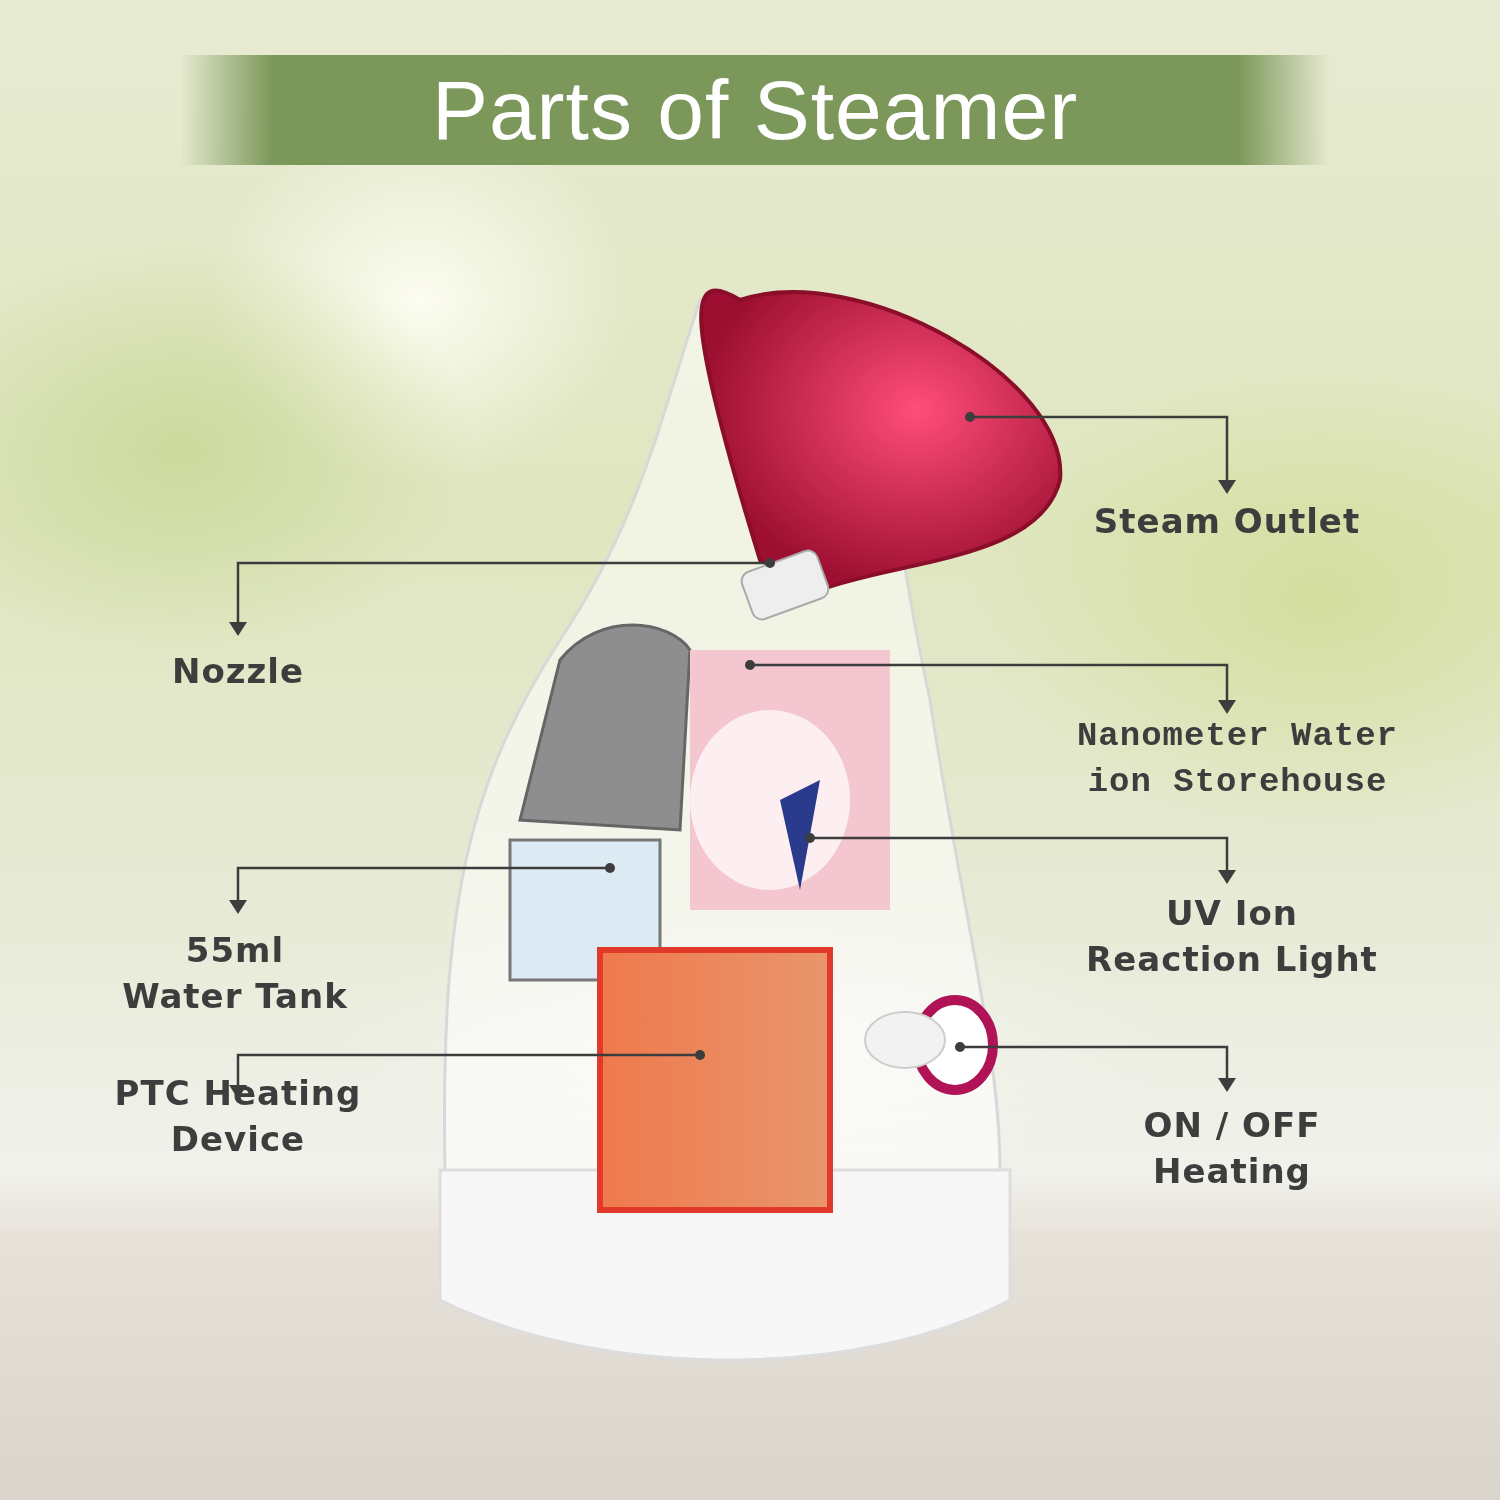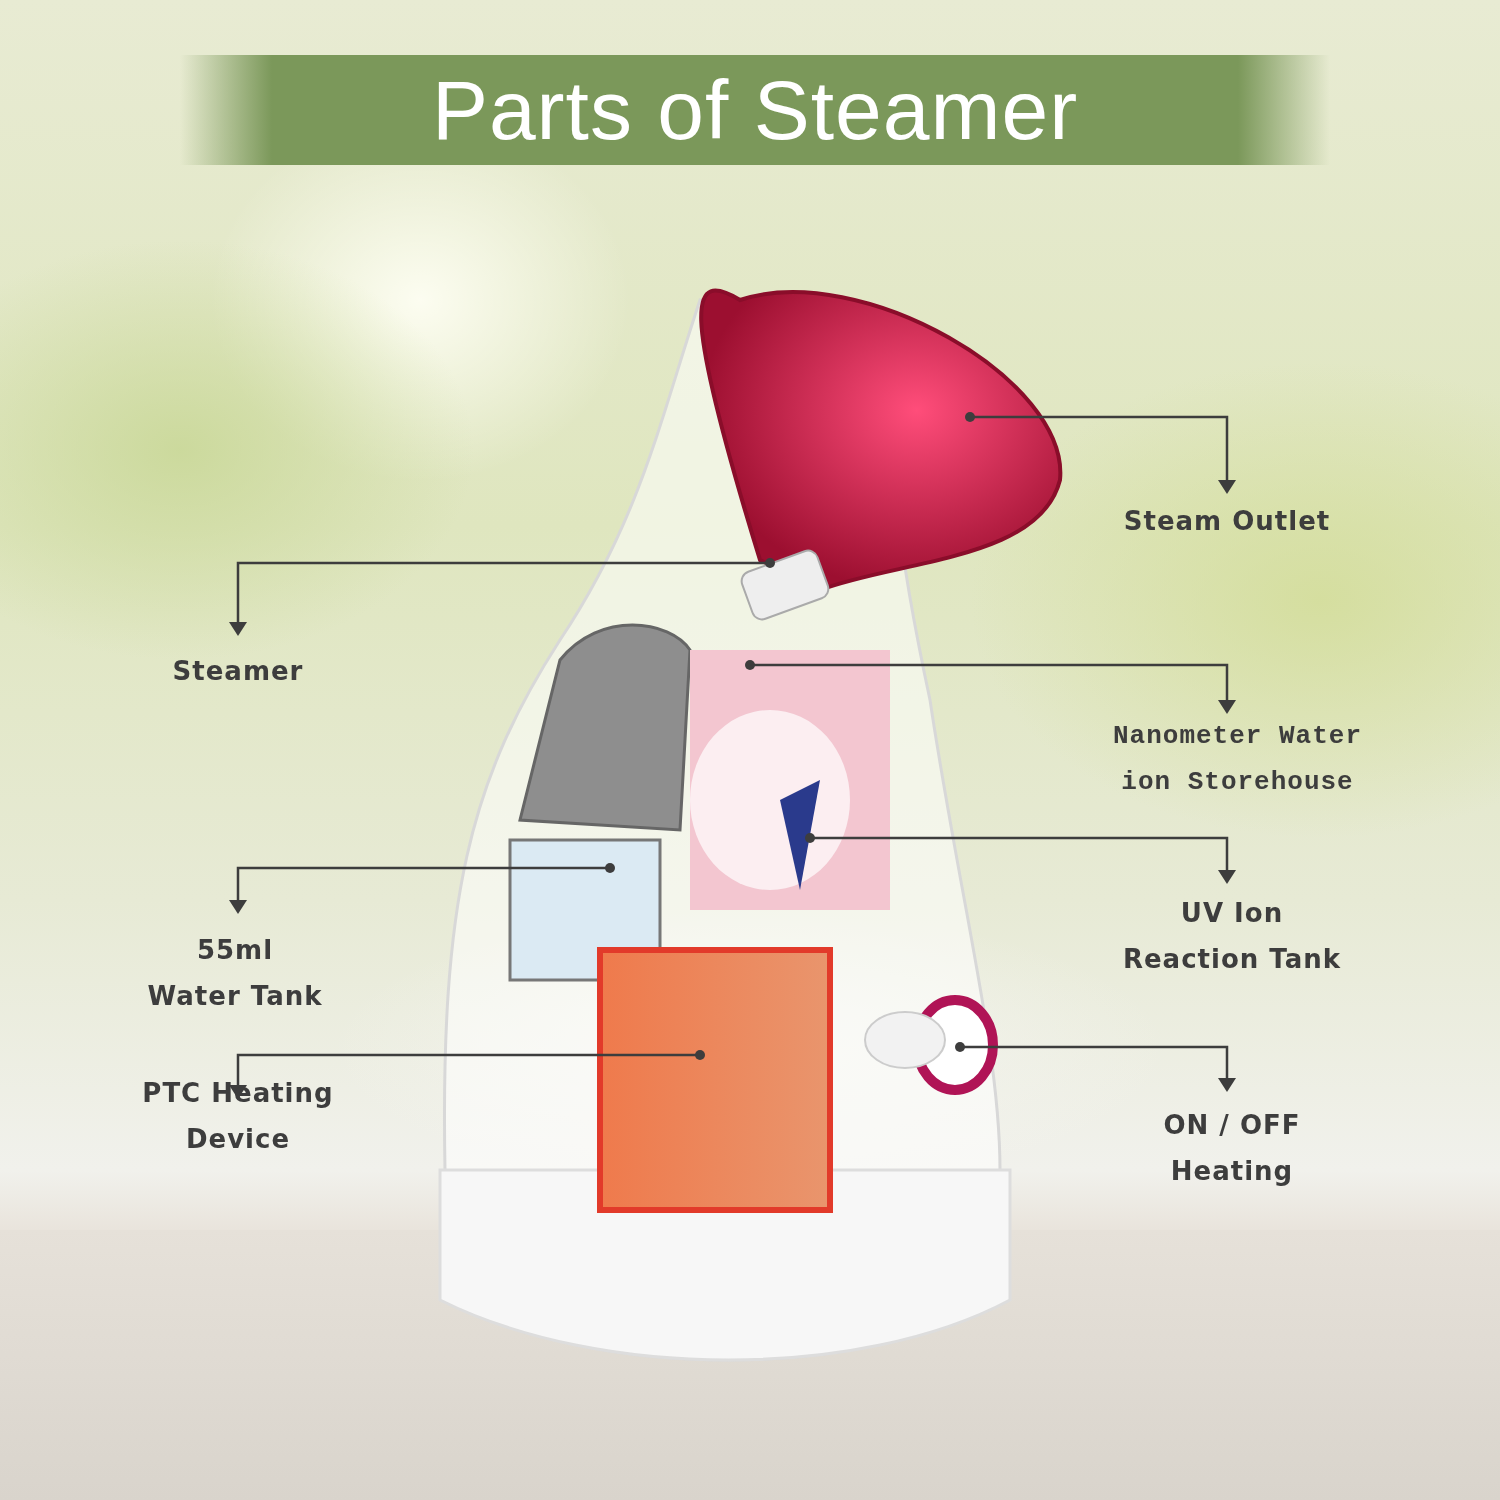--- a/index.html
+++ b/index.html
@@ -13,21 +13,21 @@
       radial-gradient(ellipse 600px 200px at 750px 1050px, rgba(245,245,240,0.9), transparent 70%),
       linear-gradient(180deg, #e8ebd3 0%, #dfe6bf 35%, #e7ead5 60%, #f1f1ec 78%, #e9e4dc 82%, #ded9d1 100%);
   }
   .table { position:absolute; left:0; right:0; top:1230px; bottom:0;
     background:linear-gradient(180deg,#e6e1d9,#d9d4cc); }
   .banner { position:absolute; left:180px; top:55px; width:1150px; height:110px;
     background:linear-gradient(90deg, rgba(123,152,90,0) 0%, #7b985a 8%, #7b985a 92%, rgba(123,152,90,0) 100%);
     display:flex; align-items:center; justify-content:center; }
   .banner h1 { margin:0; color:#fff; font-family:"Liberation Sans", sans-serif;
     font-weight:normal; font-size:84px; letter-spacing:1px; }
-  .label { position:absolute; color:#3d3d3d; font-size:26px; font-weight:bold;
+  .label { position:absolute; color:#3d3d3d; font-size:34px; font-weight:bold;
     text-align:center; line-height:46px; letter-spacing:1px; white-space:pre-line; }
   svg.lines { position:absolute; inset:0; }
 </style>
 </head>
 <body>
 
 <div class="bg"></div>
 <div class="table"></div>
 
 <div class="banner">
@@ -88,23 +88,23 @@
     <circle cx="610" cy="868" r="5"></circle>
       <polygon points="229,900 247,900 238,914"></polygon>
     <circle cx="700" cy="1055" r="5"></circle>
       <polygon points="229,1085 247,1085 238,1099"></polygon>
     <circle cx="960" cy="1047" r="5"></circle>
       <polygon points="1218,1078 1236,1078 1227,1092"></polygon>
   </g>
 </svg>
 
 <div class="label" style="left:1067px; top:498px; width:320px;">Steam Outlet</div>
-<div class="label" style="left:118px; top:648px; width:240px;">Steamer</div>
+<div class="label" style="left:118px; top:648px; width:240px;">Nozzle</div>
 <div class="label" style="left:1040px; top:713px; width:395px;font-family:Liberation Mono, monospace;">Nanometer Water
 ion Storehouse</div>
 <div class="label" style="left:1057px; top:890px; width:350px;">UV Ion
-Reaction Tank</div>
+Reaction Light</div>
 <div class="label" style="left:95px; top:927px; width:280px;">55ml
 Water Tank</div>
 <div class="label" style="left:88px; top:1070px; width:300px;">PTC Heating
 Device</div>
 <div class="label" style="left:1087px; top:1102px; width:290px;">ON / OFF
 Heating</div>
 
 </body></html>

